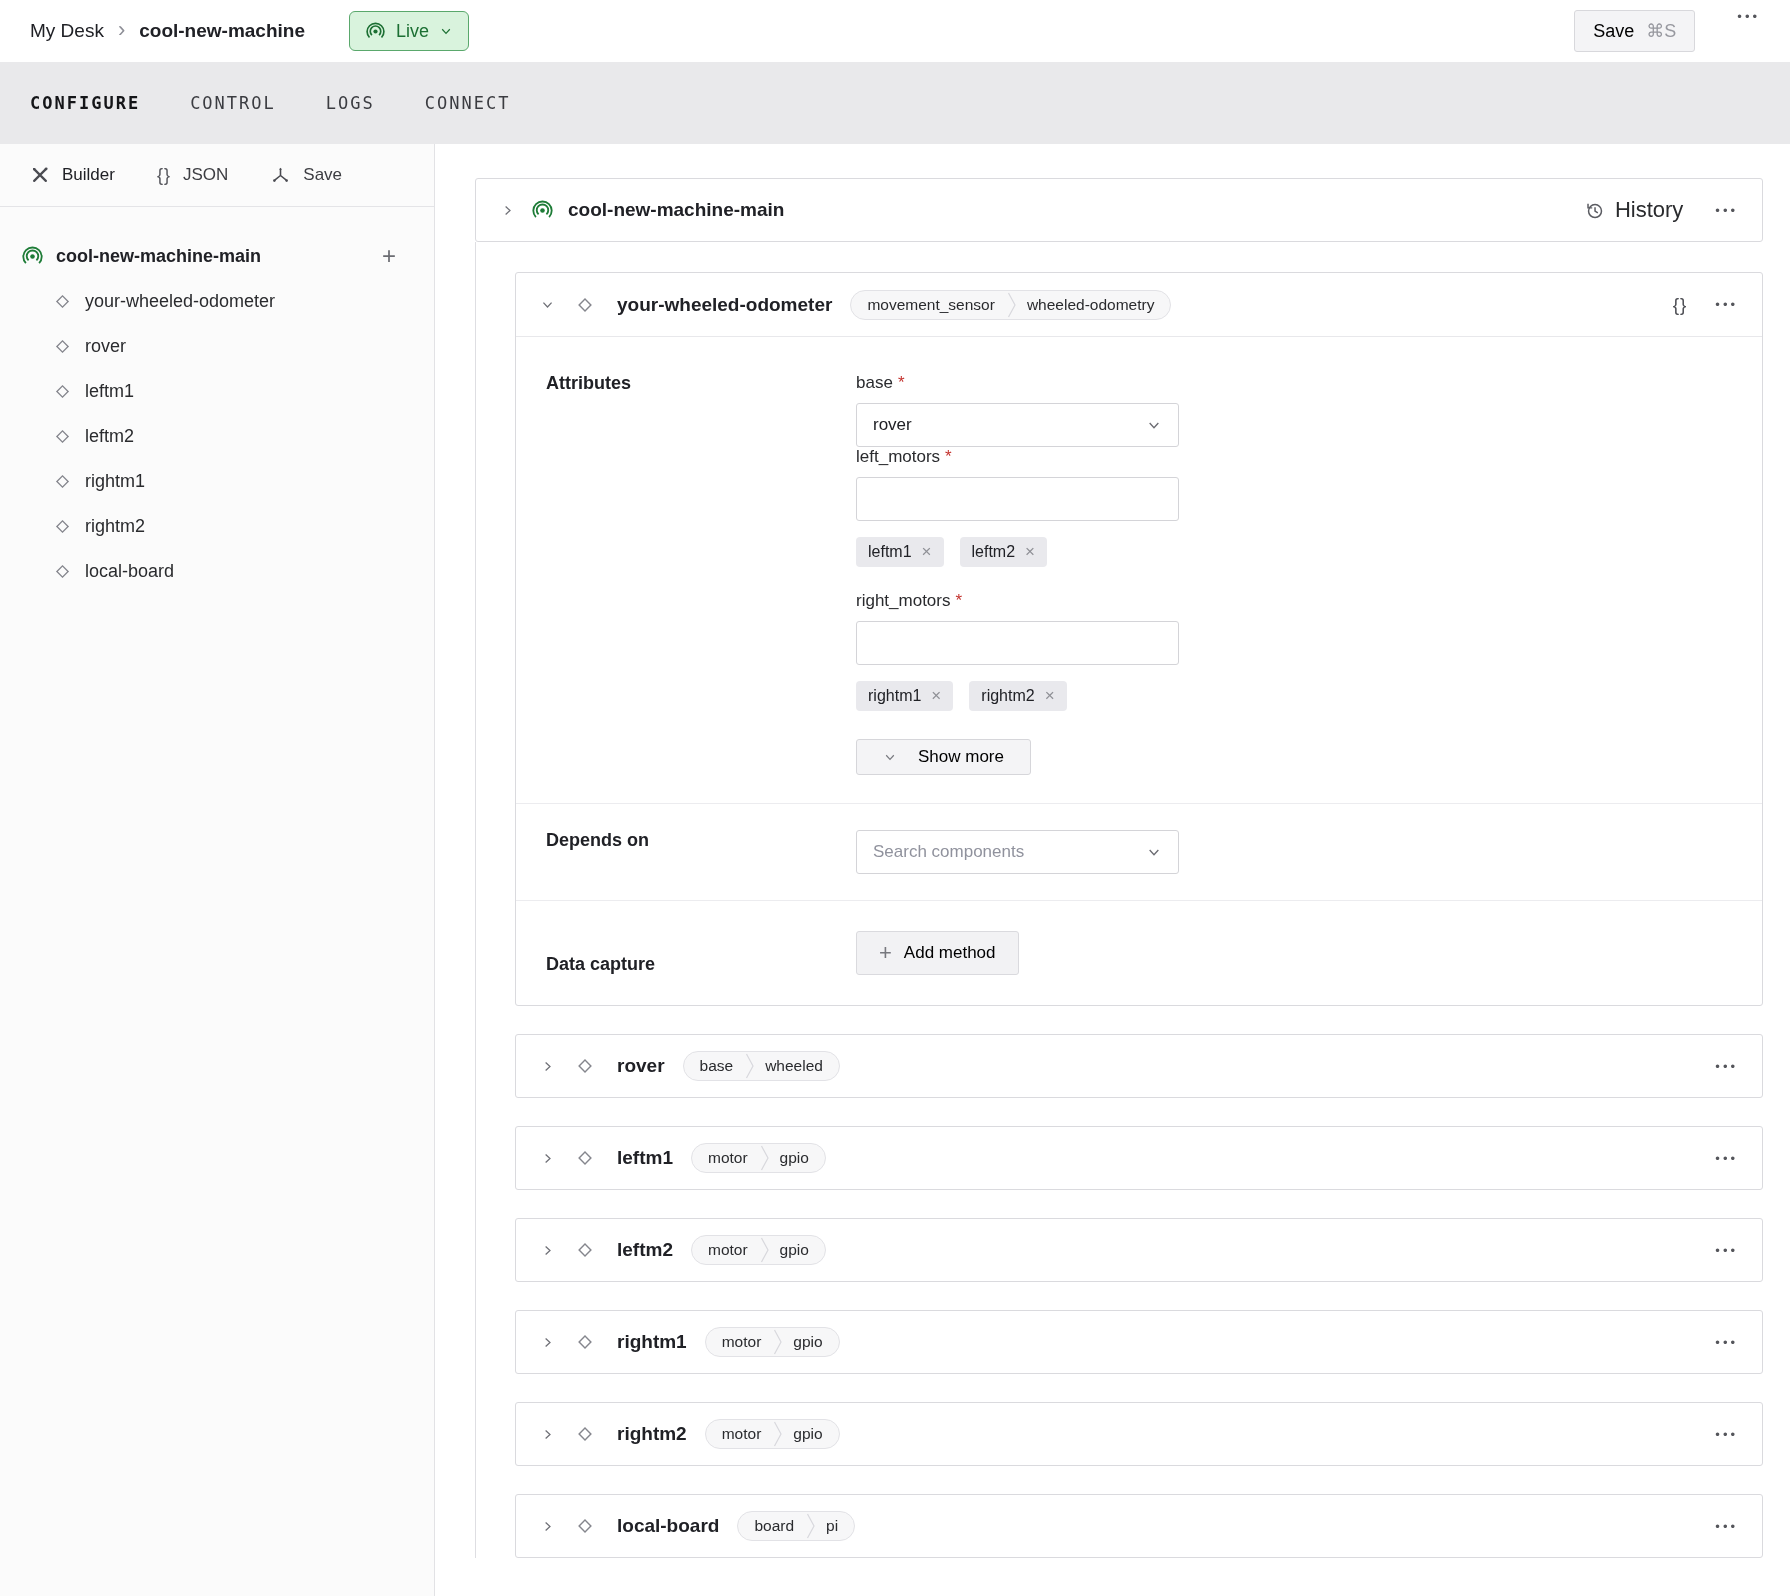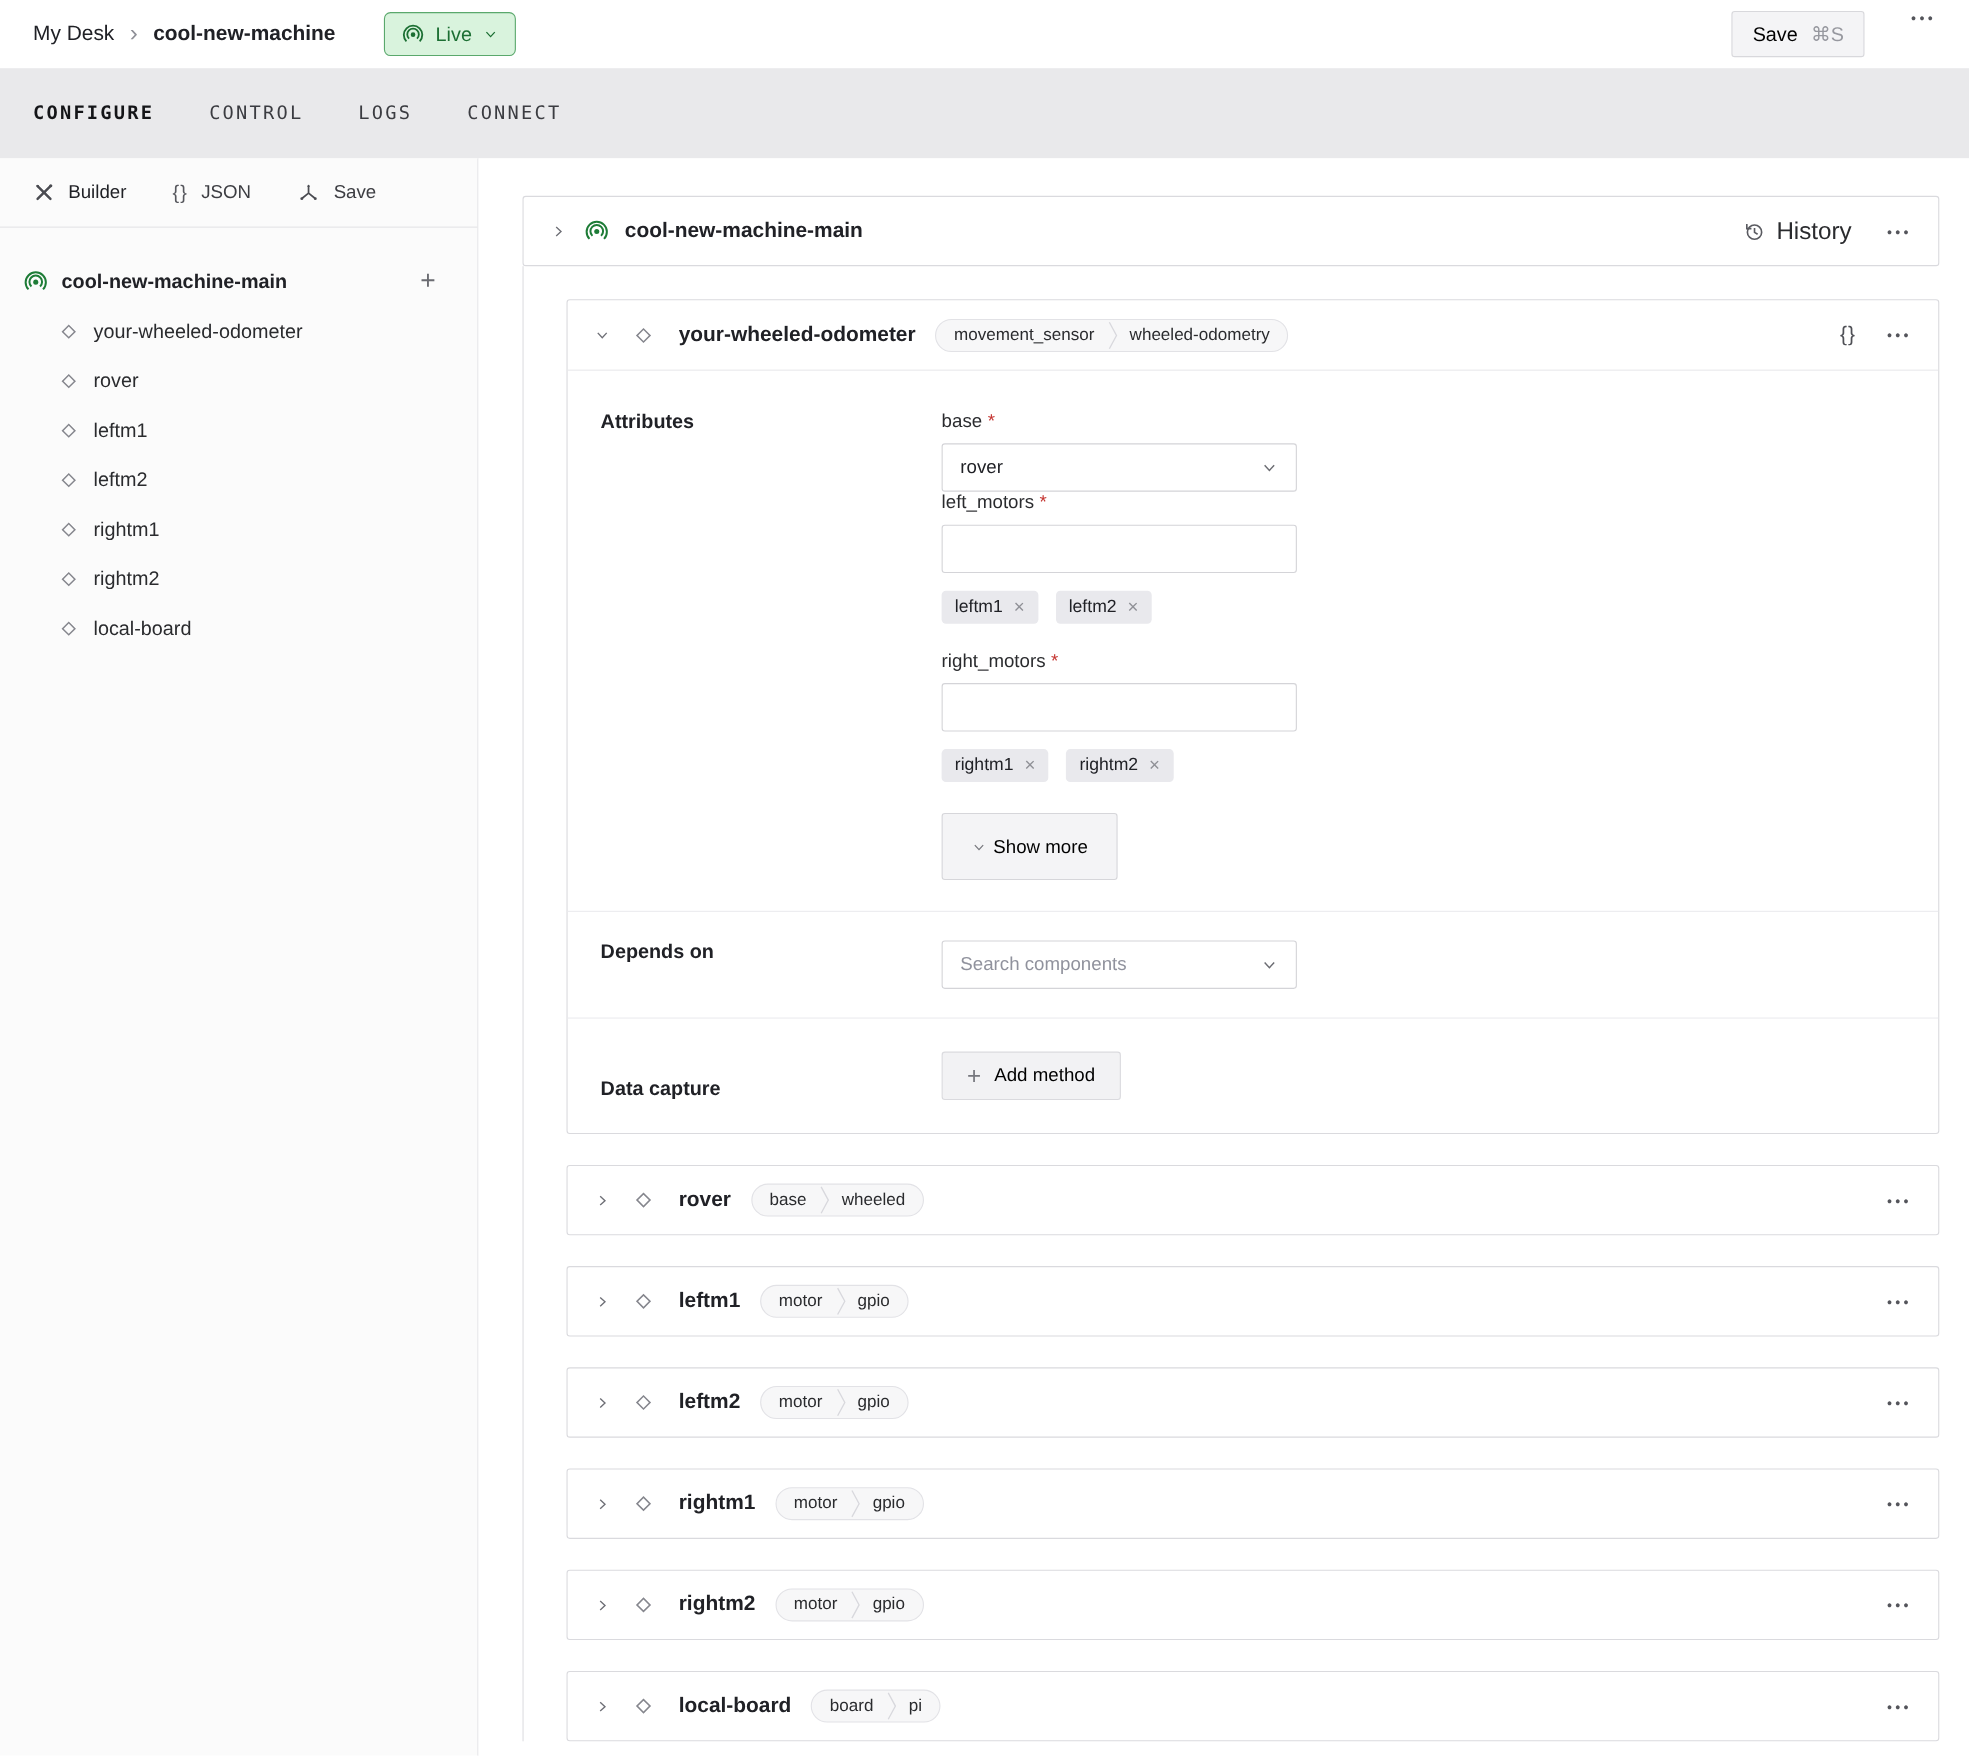--- a/index.html
+++ b/index.html
@@ -87,21 +87,21 @@
     background:#fff; display:flex; align-items:center; padding:0 16px; font-size:17px; }
   .select-box .ch { margin-left:auto; color:#6b6c72; }
   .select-box .ph { color:#90929d; }
   .text-input { width:323px; height:44px; border:1px solid #d4d4d8; border-radius:3px;
     background:#fff; font-size:17px; padding:0 14px; outline:none; display:block; }
   .chips { display:flex; gap:16px; margin-top:16px; }
   .chip { display:inline-flex; align-items:center; gap:10px; background:#e9e9ed;
     border-radius:4px; padding:5px 12px; font-size:16px; }
   .chip .x { color:#8f9096; font-size:17px; cursor:pointer; }
   .gap34 { } .gap24 { margin-top:24px; }
-  .showmore { margin-top:28px; height:61px; display:inline-flex; align-items:center; gap:6px;
+  .showmore { margin-top:28px; height:36px; display:inline-flex; align-items:center; gap:21px;
     padding:0 26px; background:#f4f4f6; border:1px solid #d6d6da; border-radius:3px;
     font-size:17px; cursor:pointer; }
   .showmore .ic, .addmethod .plus { color:#77787e; }
   .addmethod { height:44px; display:inline-flex; align-items:center; gap:12px; padding:0 22px;
     background:#f2f2f4; border:1px solid #dadade; border-radius:3px; font-size:17px; cursor:pointer; }
   .addmethod .plus { font-size:22px; line-height:1; }
 
   .comp-card { height:64px; display:flex; align-items:center; padding:0 24px; }
 </style>
 </head>

